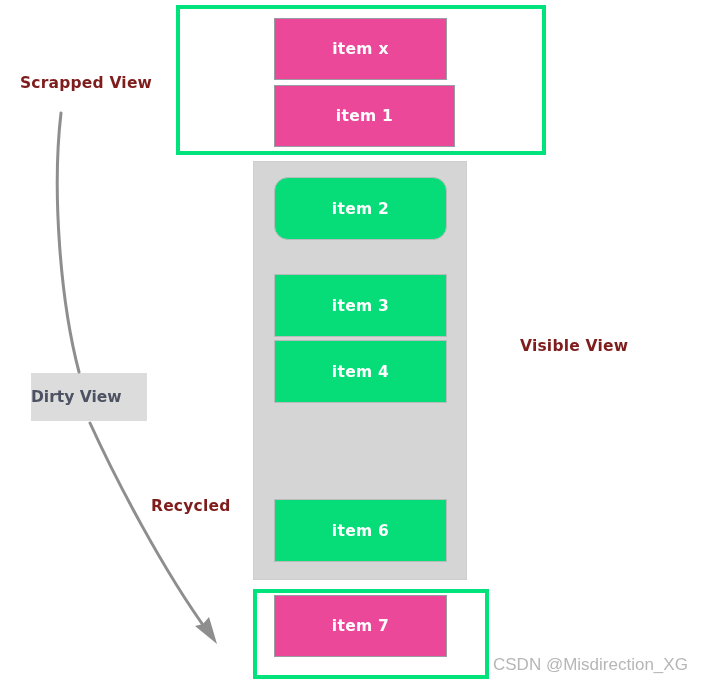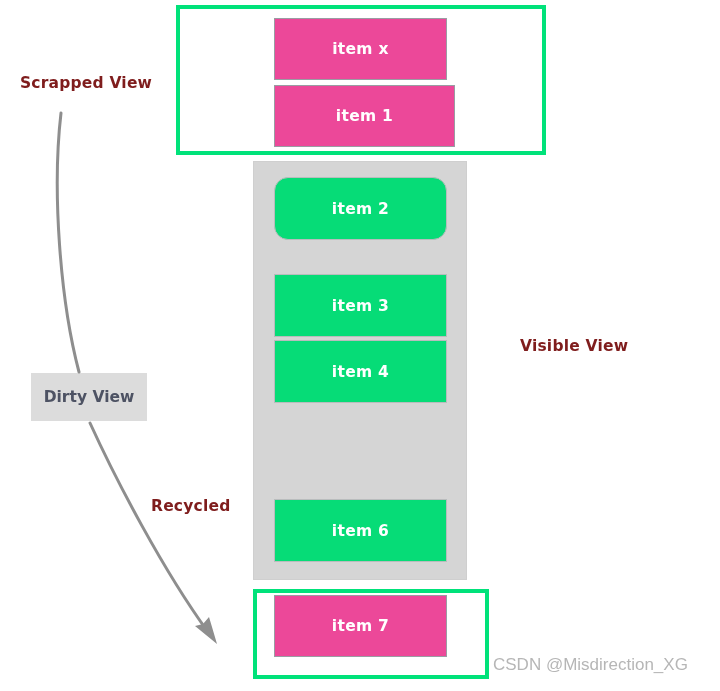--- a/index.html
+++ b/index.html
@@ -64,21 +64,20 @@
     background: #06dc77;
     border-color: #b9bcbd;
   }
 
   
   .chip {
     position: absolute;
     background: #dcdcdc;
     display: flex;
     align-items: center;
-    justify-content: center;
     color: #4d5263;
     font-size: 15.5px;
     font-weight: 700;
     box-sizing: border-box;
   }
 
   
   #arrow-layer {
     position: absolute;
     left: 0;

